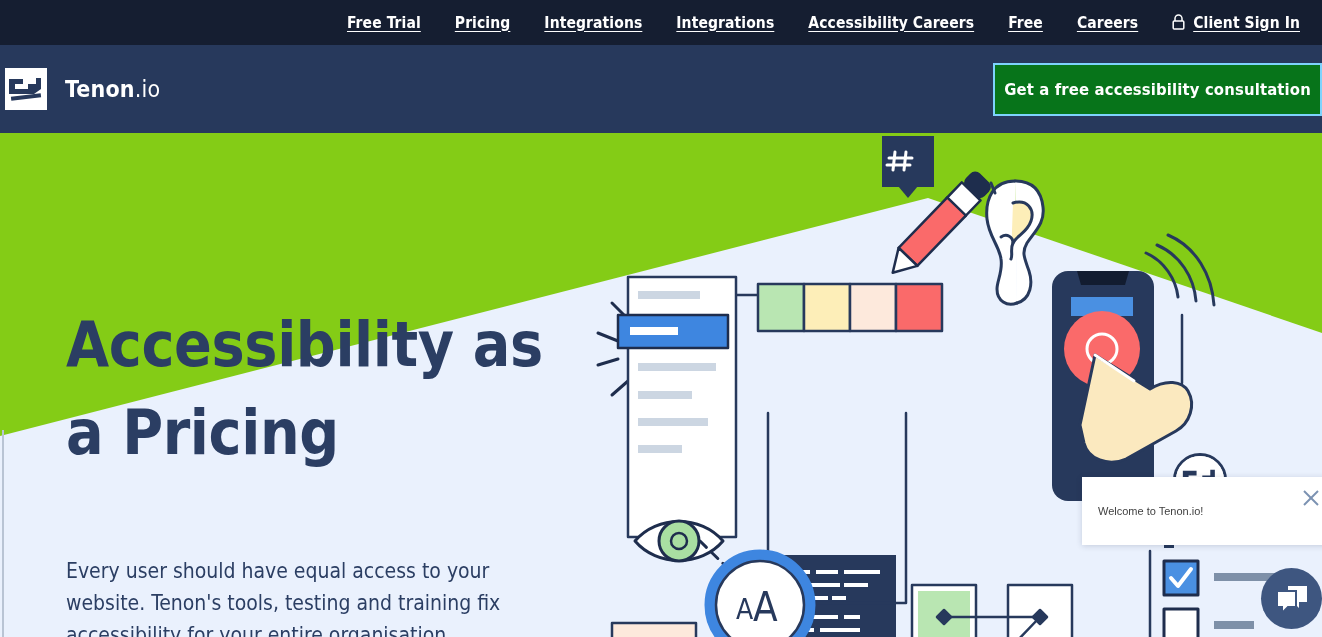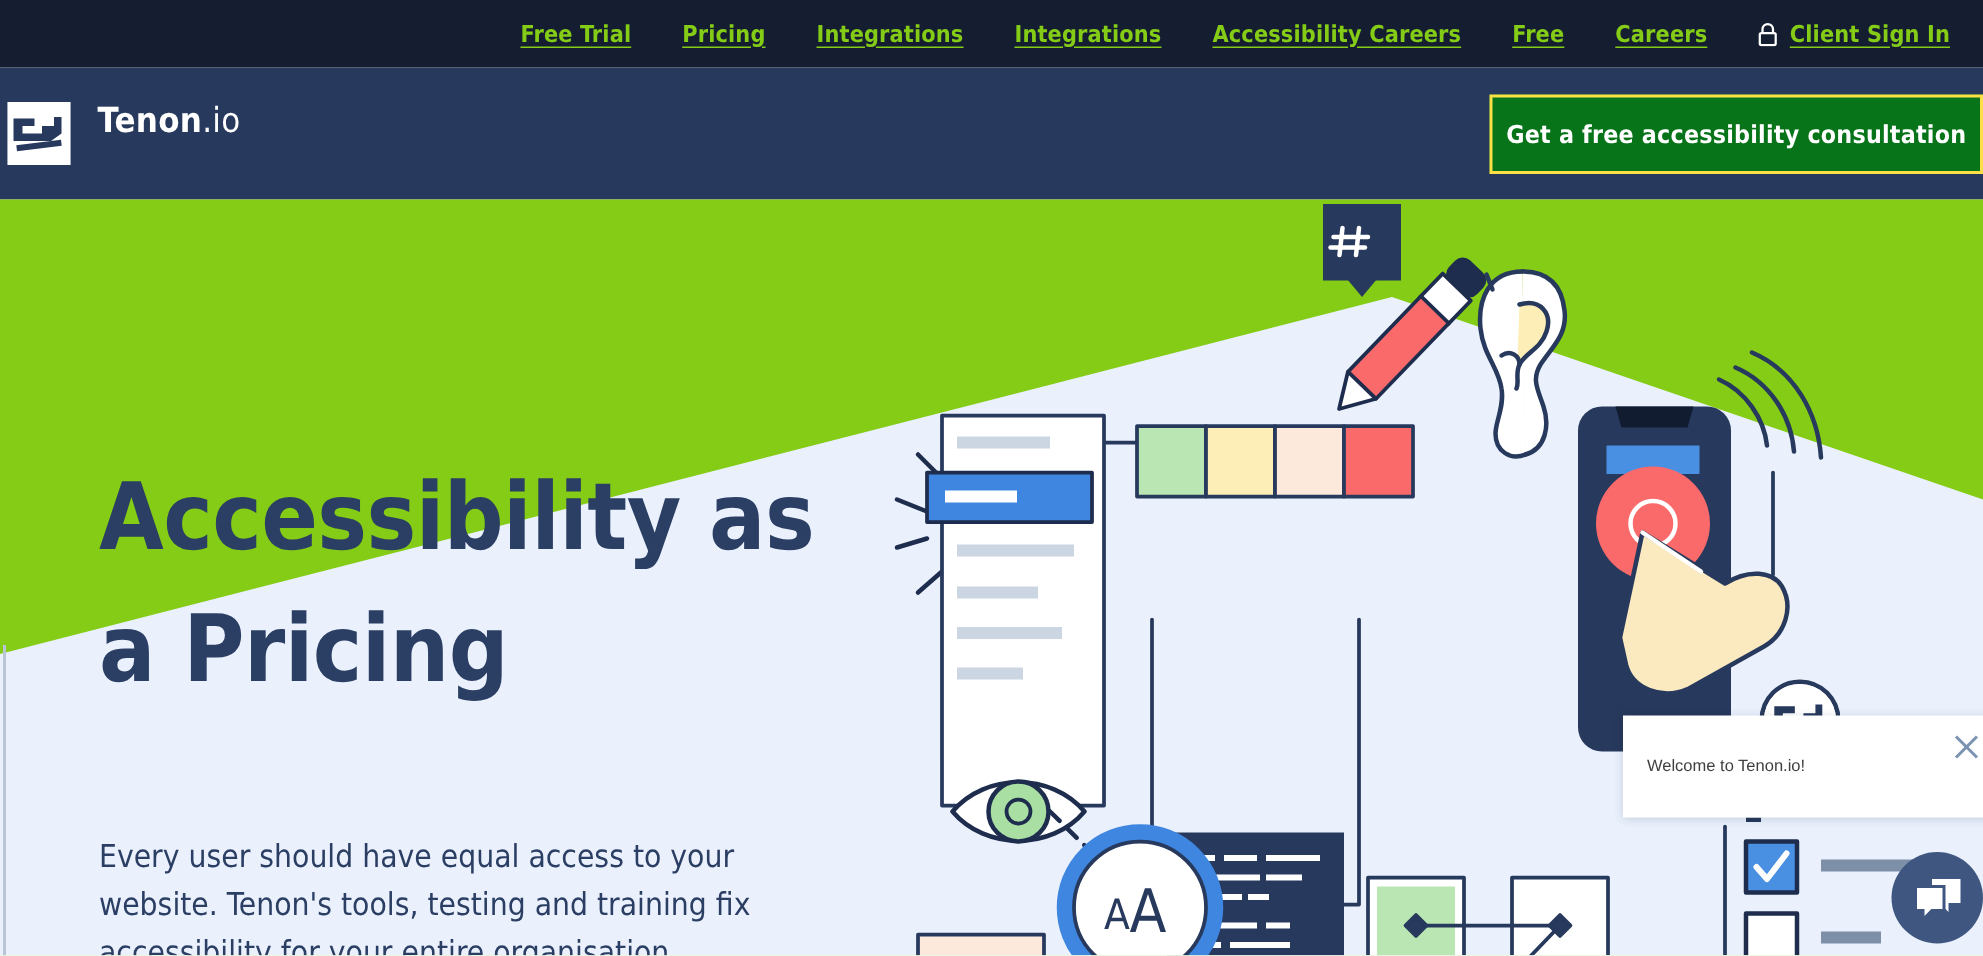--- a/index.html
+++ b/index.html
@@ -13,50 +13,50 @@
 
   
   .topbar {
     position: absolute; left: 0; top: 0; width: 1322px; height: 45px;
     background: #151e31;
     display: flex; align-items: center; justify-content: flex-end;
     padding-right: 22px;
   }
   .topnav { display: flex; align-items: center; }
   .topnav a {
-    color: #84cc16; text-decoration: underline; text-underline-offset: 3px;
+    color: #ffffff; text-decoration: underline; text-underline-offset: 3px;
     font-size: 15.5px; font-weight: 700; letter-spacing: .1px;
     margin-left: 34px; white-space: nowrap;
     font-family: "DejaVu Sans Condensed", "Liberation Sans", sans-serif;
   }
-  .signin-wrap { display: flex; align-items: center; margin-left: 34px; }
+  .signin-wrap { display: flex; align-items: flex-start; margin-left: 34px; }
   .lock-icon { width: 13px; height: 16px; margin-right: 8px; flex: none; display:block; }
   .signin-wrap a { margin-left: 0; }
 
   
   .header {
     position: absolute; left: 0; top: 45px; width: 1322px; height: 88px;
     background: #27395c;
     display: flex; align-items: center;
   }
-  .brand { display: flex; margin-left: 5px; }
+  .brand { display: flex; align-items: center; margin-left: 5px; }
   .logo-mark {
     width: 42px; height: 42px; background: #ffffff; flex: none;
     position: relative; overflow: hidden;
   }
   .logo-mark svg { display:block; }
   .brand-text {
     margin-left: 18px; font-size: 23px; color: #ffffff; letter-spacing: .2px;
     font-family: "DejaVu Sans Condensed", "Liberation Sans", sans-serif;
   }
   .brand-text b { font-weight: 700; }
   .brand-text span { font-weight: 400; }
   .cta-button {
     position: absolute; right: 0px; top: 18px; width: 329px; height: 53px;
-    background: #07741a; border: 2px solid #fde047;
+    background: #07741a; border: 2px solid #7dd3fc;
     color: #ffffff; font-weight: 700; font-size: 16.5px;
     display: flex; align-items: center; justify-content: center;
     letter-spacing: .15px; cursor: pointer;
     font-family: "DejaVu Sans Condensed", "Liberation Sans", sans-serif;
   }
 
   
   .hero { position: absolute; left: 0; top: 133px; width: 1322px; height: 504px; background: #84cc16; overflow: hidden; }
   .hero-band {
     position: absolute; left: 0; top: 0; width: 1322px; height: 504px;

